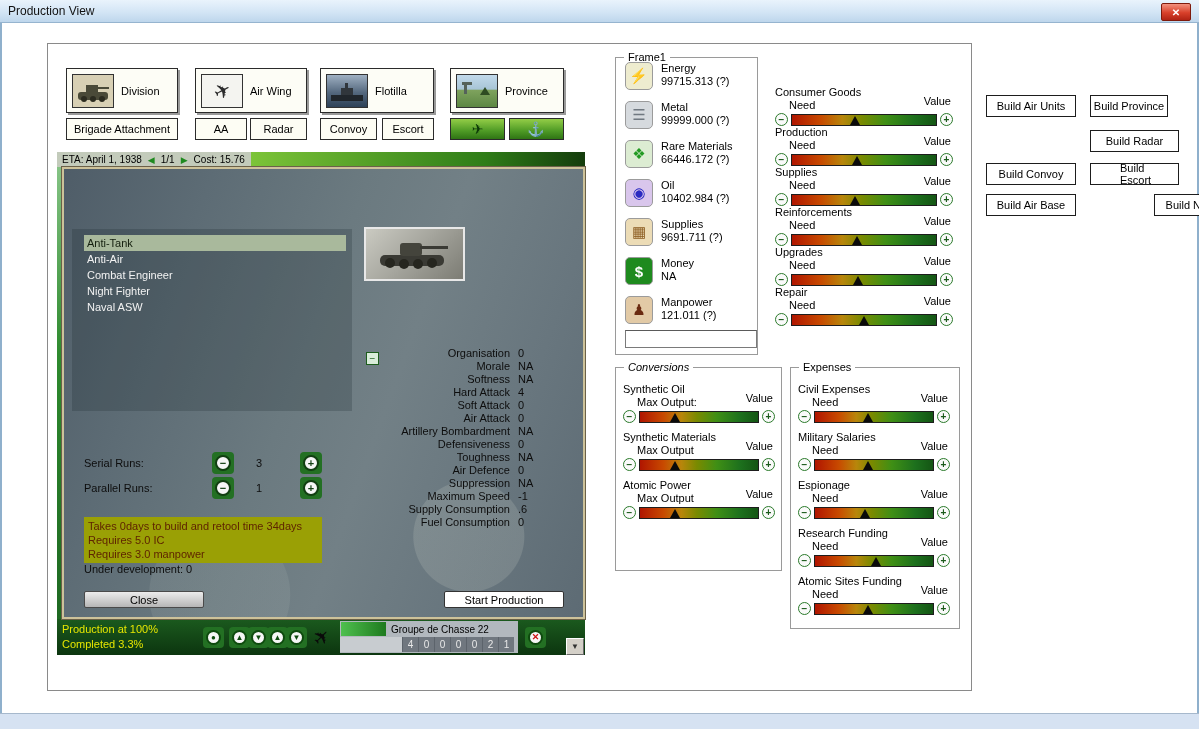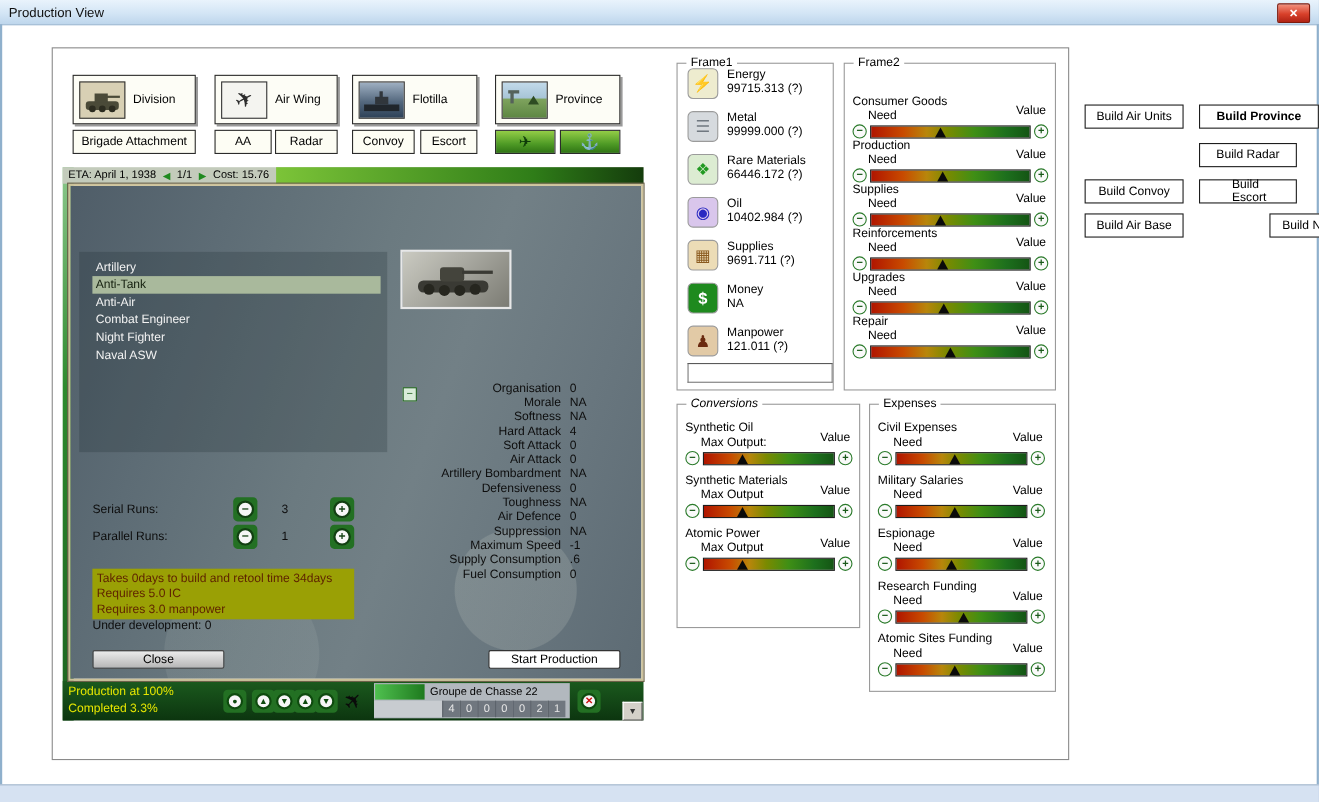--- a/index.html
+++ b/index.html
@@ -270,21 +270,20 @@
     </div>
 
     <div class="scroll-btn" style="left:509px;top:19px;">
       <span>▼</span>
     </div>
   </div>
 
   <div class="dialog">
     <div class="list-shade"></div>
     <div class="unit-list">
-      <div class="unit-item">Artillery</div>
       <div class="unit-item selected">Anti-Tank</div>
       <div class="unit-item">Anti-Air</div>
       <div class="unit-item">Combat Engineer</div>
       <div class="unit-item">Night Fighter</div>
       <div class="unit-item">Naval ASW</div>
     </div>
 
     <div class="tank-photo">
       <svg width="93" height="46">
         <rect x="14" y="26" width="64" height="11" rx="5" fill="#3a3a34"></rect>
@@ -441,23 +440,20 @@
   </div>
   <div class="res-row" style="left:625px;top:296px;">
     <div class="res-icon ri-manpower">♟</div>
     <div>
         <div class="res-name">Manpower</div>
          <div class="res-value">121.011 (?)</div>
       </div>
   </div>
   <input class="sunken-input" style="left: 625px; top: 330px;">
 
-  <div class="frame" style="left:767px;top:57px;width:193px;height:298px;">
-    <span class="frame-legend">Frame2</span>
-  </div>
 
   <div class="slider-group" style="left:775px;top:86px;width:178px;">
     <div class="sg-label">Consumer Goods</div>
     <div class="sg-value">Value</div>
     <div class="sg-sub">Need</div>
     <div class="sg-row">
       <div class="sg-btn">−</div>
       <div class="sg-bar">
           <div class="sg-marker" style="left: 44%;"></div>
         </div>
@@ -625,21 +621,21 @@
       <div class="sg-bar">
           <div class="sg-marker" style="left: 45%;"></div>
         </div>
       <div class="sg-btn">+</div>
     </div>
   </div>
 
   <div class="build-btn" style="left:986px;top:95px;width:90px;height:22px;">
     <span>Build Air Units</span>
   </div>
-  <div class="build-btn" style="left:1090px;top:95px;width:109px;height:22px;font-weight:bold;">
+  <div class="build-btn" style="left:1090px;top:95px;width:78px;height:22px;">
     <span>Build Province</span>
   </div>
   <div class="build-btn" style="left:1090px;top:130px;width:89px;height:22px;">
     <span>Build Radar</span>
   </div>
   <div class="build-btn" style="left:986px;top:163px;width:90px;height:22px;">
     <span>Build Convoy</span>
   </div>
   <div class="build-btn" style="left:1090px;top:163px;width:89px;height:22px;padding-left:29px;">
     <span>Build Escort</span>

